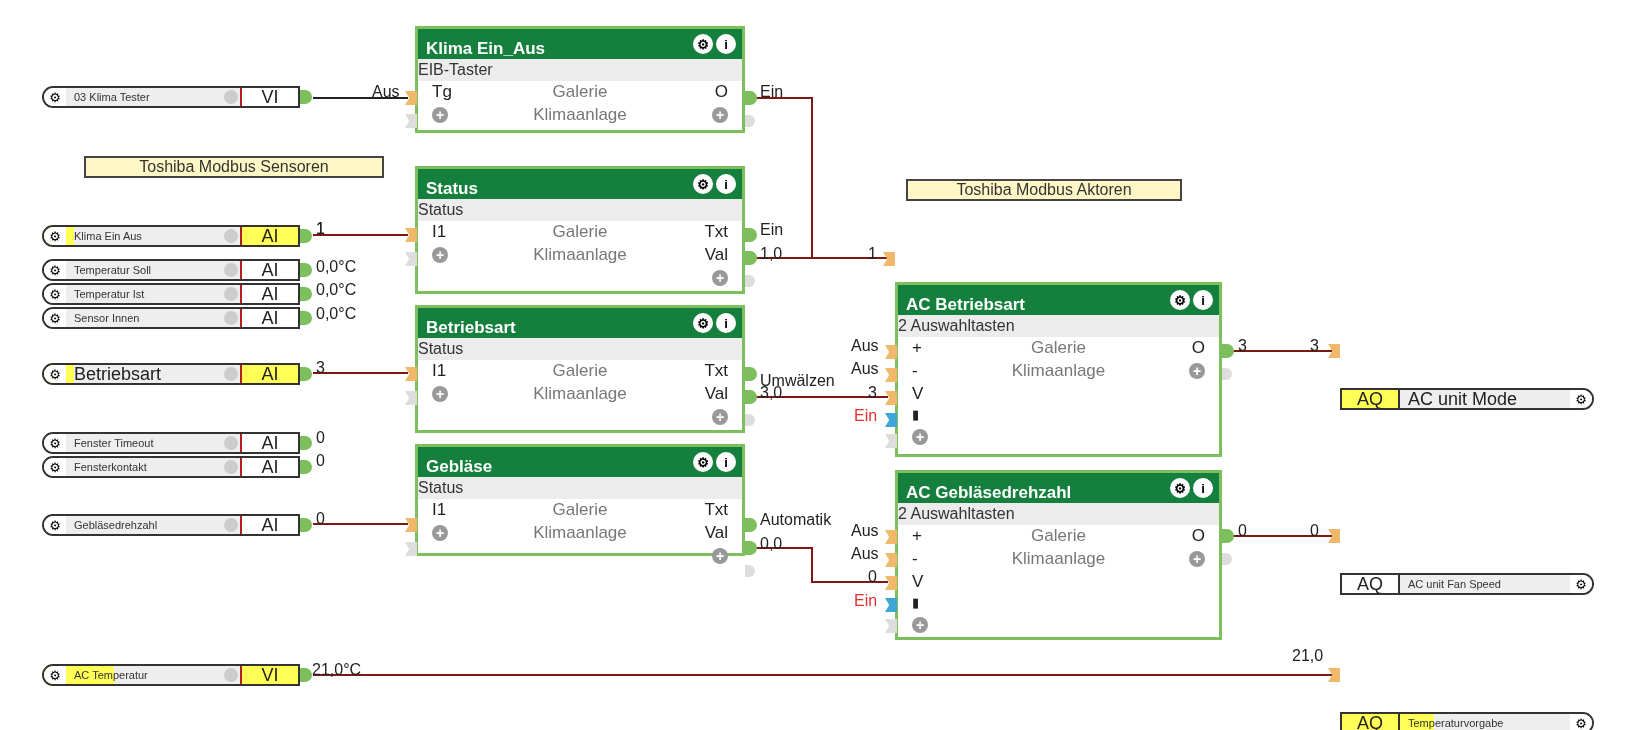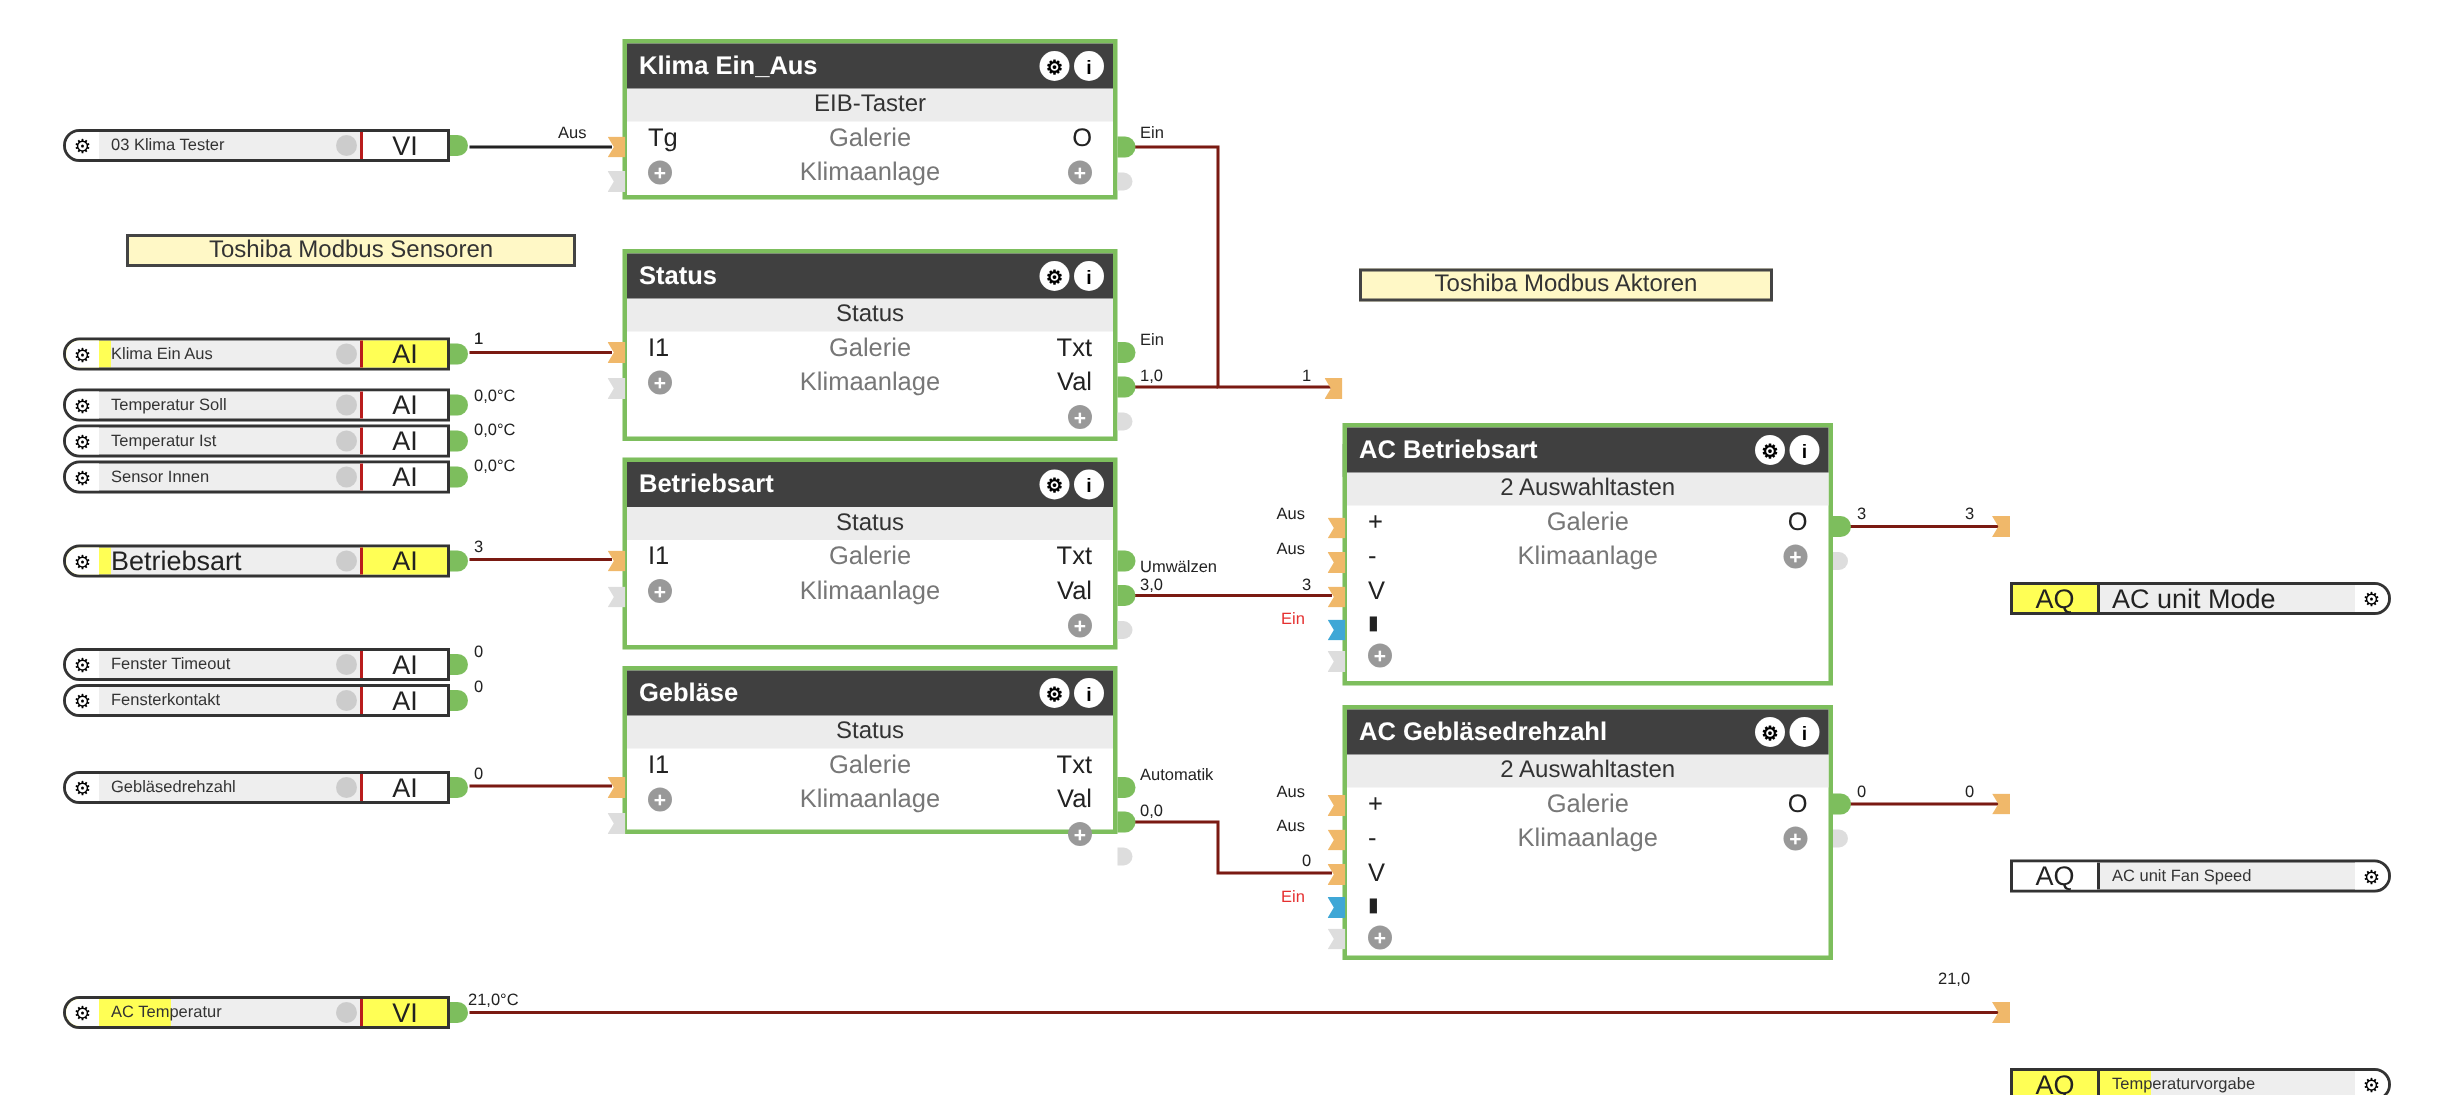--- a/index.html
+++ b/index.html
@@ -15,33 +15,33 @@
   .io .dots{width:18px;display:flex;align-items:center;justify-content:center;}
   .io .dots span{width:14px;height:14px;border-radius:50%;background:#ccc;display:block;}
   .io .type{width:56px;border-left:2px solid #b91c1c;background:#fff;display:flex;align-items:center;justify-content:center;font-size:18px;color:#222;}
   .io.out .type{border-left:none;border-right:2px solid #333;}
   .io .type.yellow{background:#ffff55;}
   .hl{background:linear-gradient(90deg,#ffff55 0,#ffff55 var(--hl),#eee var(--hl));}
   .outdot{position:absolute;width:12px;height:14px;background:#7dbe5d;border-radius:0 7px 7px 0;}
   .greydot{position:absolute;width:10px;height:12px;background:#ddd;border-radius:0 6px 6px 0;}
   
   .fb{position:absolute;border:3px solid #7dbe5d;background:#fff;box-sizing:border-box;}
-  .fb .hdr{height:30px;background:#404040;color:#fff;font-weight:bold;font-size:17px;display:flex;align-items:center;padding-left:8px;position:relative;}
+  .fb .hdr{height:30px;background:#15803d;color:#fff;font-weight:bold;font-size:17px;display:flex;align-items:flex-end;padding-left:8px;position:relative;}
   .fb .hdr .btns{position:absolute;right:6px;top:5px;display:flex;gap:3px;}
   .fb .hdr .btns span{width:20px;height:20px;border-radius:50%;background:#fff;color:#000;font-size:13px;display:flex;align-items:center;justify-content:center;font-weight:bold;}
-  .fb .sub{height:22px;background:#ececec;text-align:center;font-size:16px;color:#333;line-height:22px;}
+  .fb .sub{height:22px;background:#ececec;font-size:16px;color:#333;line-height:22px;}
   .fb .row{height:23px;position:relative;font-size:17px;}
   .fb .row .l{position:absolute;left:14px;top:1px;color:#222;}
   .fb .row .c{position:absolute;left:0;right:0;text-align:center;top:1px;color:#777;}
   .fb .row .r{position:absolute;right:14px;top:1px;color:#222;}
   .plus{display:inline-block;width:16px;height:16px;border-radius:50%;background:#999;color:#fff;font-size:14px;line-height:16px;text-align:center;font-weight:bold;}
   .inport{position:absolute;width:12px;height:14px;background:#f0b86a;clip-path:polygon(0 0,100% 0,100% 100%,0 100%,35% 50%);}
   .inport.grey{background:#ddd;}
   .inport.blue{background:#3fa7d6;}
-  .lbl{position:absolute;font-size:11px;color:#222;white-space:nowrap;}
+  .lbl{position:absolute;font-size:16px;color:#222;white-space:nowrap;}
   .lbl.red{color:#e53030;}
   .comment{position:absolute;height:22px;border:2px solid #444;background:#fff8c6;font-size:16px;color:#333;display:flex;align-items:center;justify-content:center;box-sizing:border-box;}
 </style>
 </head>
 <body>
 
 <svg class="wires">
   <line x1="313" y1="98" x2="408" y2="98" stroke="#222" stroke-width="2"></line>
   <polyline points="750,98 812,98 812,258 888,258" fill="none" stroke="#7a1a12" stroke-width="2"></polyline>
   <line x1="750" y1="258" x2="812" y2="258" stroke="#7a1a12" stroke-width="2"></line>

